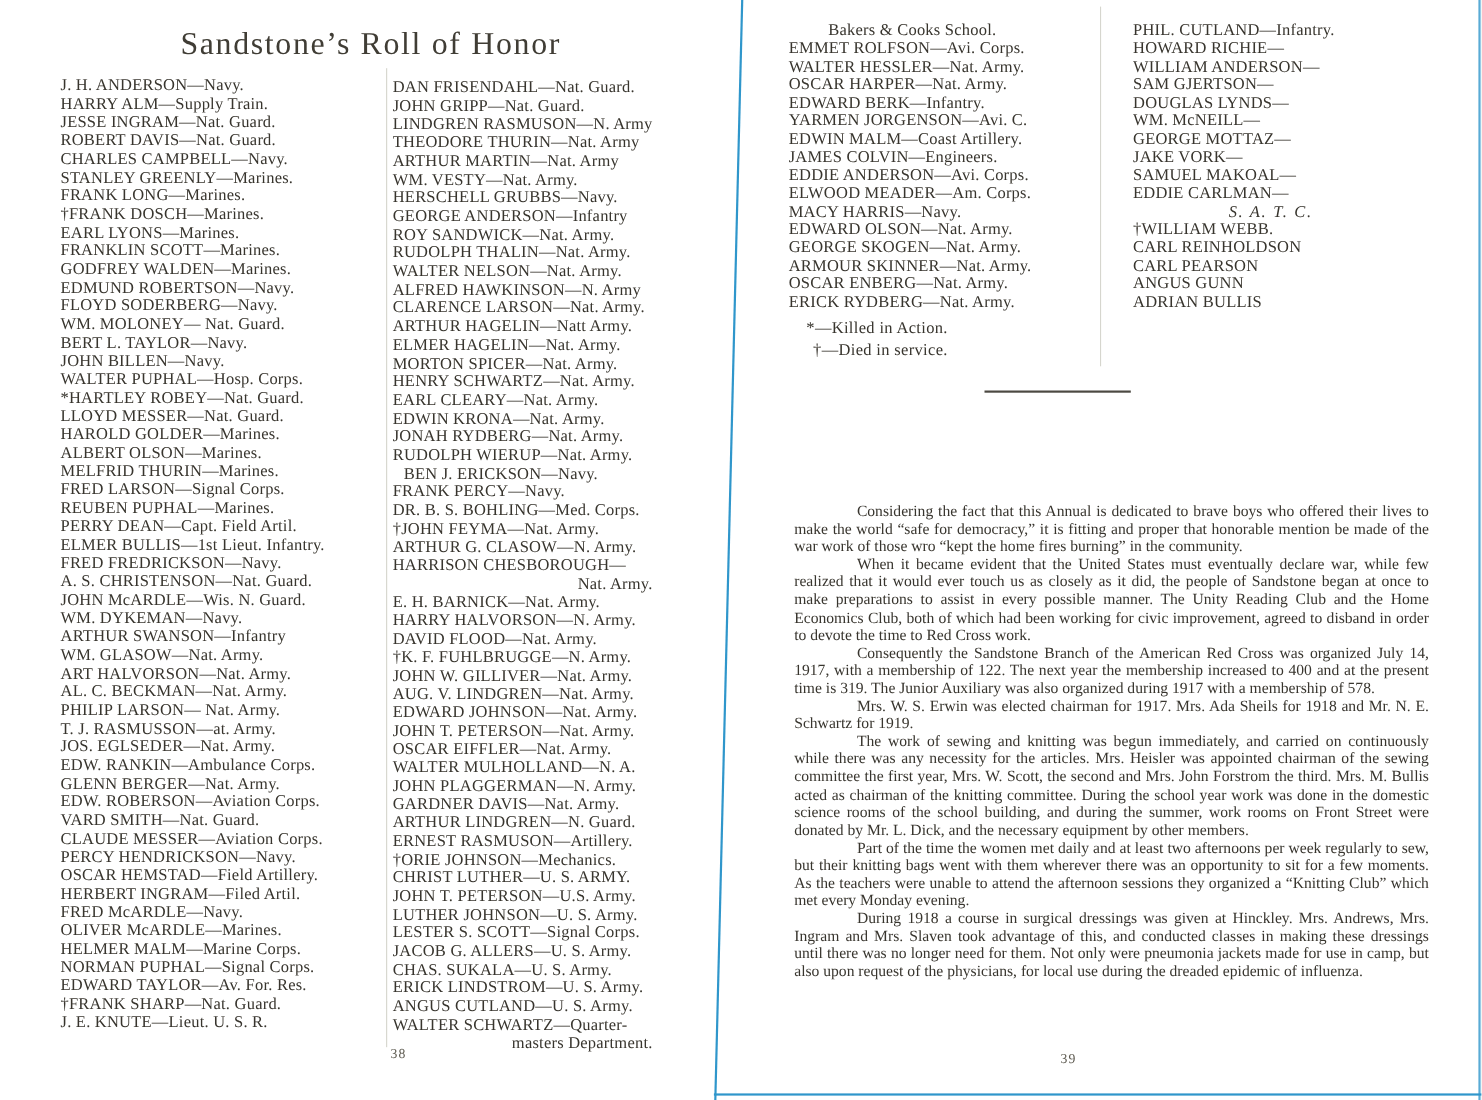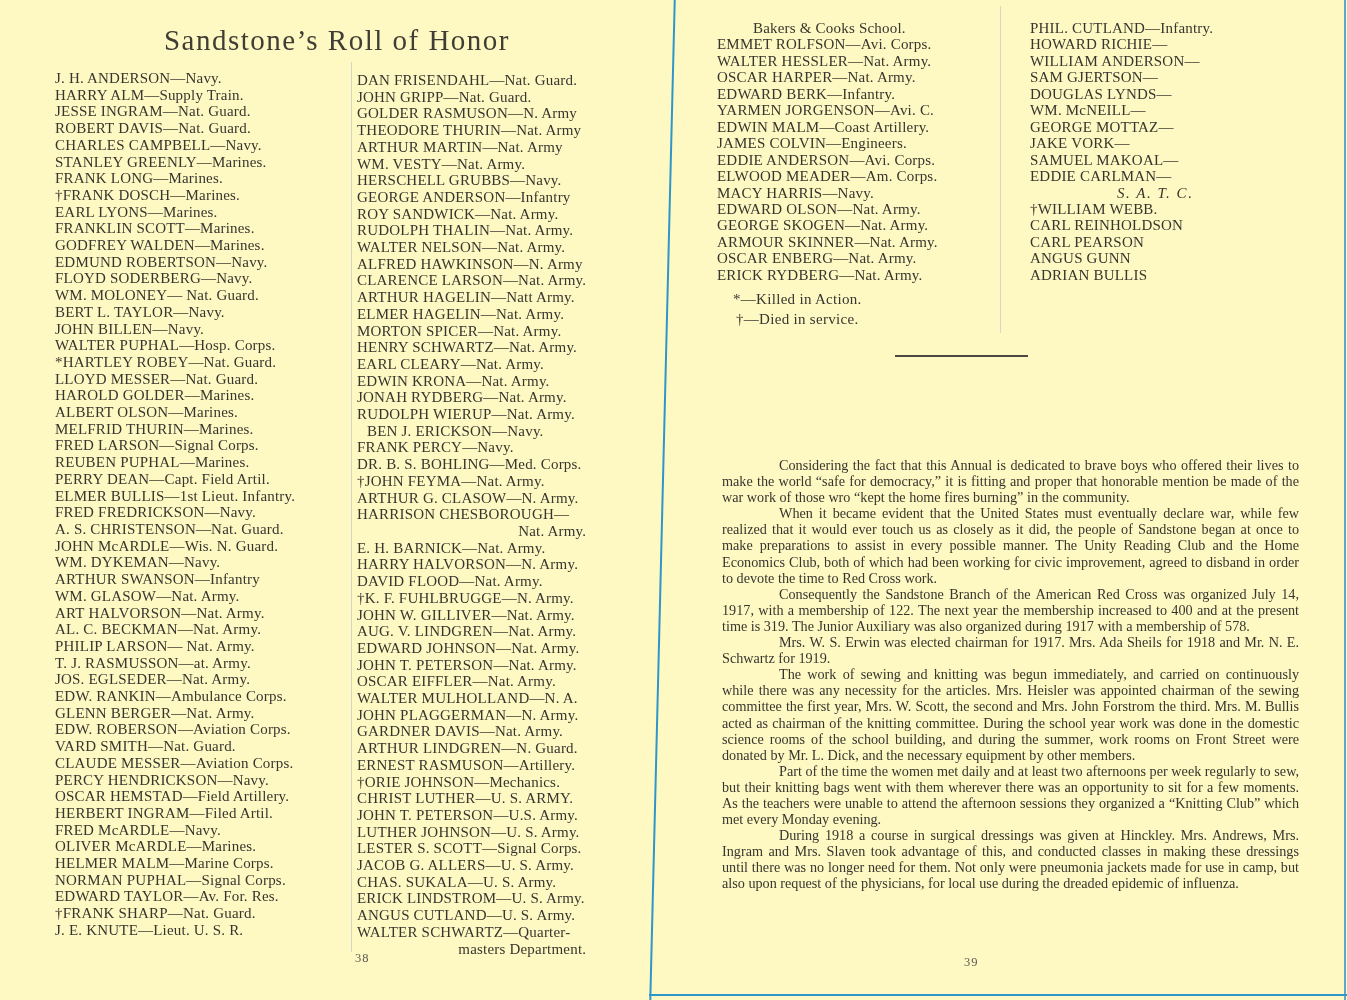--- a/index.html
+++ b/index.html
@@ -1,18 +1,18 @@
 <!DOCTYPE html>
 <html><head>
 <meta charset="utf-8">
 <style>
   html,body { margin:0; padding:0; background:#e9e9e6; }
   .scan {
     position:relative; width:1347px; height:1000px;
-    background:#fef9c3; overflow:hidden;
+    background:#ffffff; overflow:hidden;
     font-family:"Liberation Serif", serif; color:#38352e;
   }
   .page-title {
     position:absolute; text-align:center; letter-spacing:1.5px;
     color:#403d35; font-weight:400;
   }
   #title-roll  { left:37px;  top:24px;  width:600px; font-size:29px; }
   #title-share { left:680px; top:396px; width:580px; font-size:26px; }
 
   .roll-col {
@@ -24,21 +24,21 @@
   #col3 { left:717px;  top:20px;  line-height:16.45px; }
   #col4 { left:1030px; top:20px;  line-height:16.45px; }
 
   .line.ind0 { padding-left:10px; }
   .line.ind1 { padding-left:36px; }
   .line.ind2 { padding-left:39px;text-align:right; }
   .line.satc { padding-left:87px; font-style:italic; letter-spacing:1.5px; }
 
   .legend {
     position:absolute; left:733px; top:289px;
-    font-size:15px; line-height:20px; letter-spacing:0.3px;
+    font-size:15px; line-height:20px; letter-spacing:0.3px;text-align:right;
   }
   .legend .line + .line { padding-left:3px; }
 
   .divider {
     position:absolute; left:895px; top:355px; width:133px; height:2px;
     background:#4c4942;
   }
 
   .article {
     position:absolute; left:722px; top:424px; width:577px;
@@ -120,21 +120,21 @@
       <div class="line">HELMER MALM—Marine Corps.</div>
       <div class="line">NORMAN PUPHAL—Signal Corps.</div>
       <div class="line">EDWARD TAYLOR—Av. For. Res.</div>
       <div class="line">†FRANK SHARP—Nat. Guard.</div>
       <div class="line">J. E. KNUTE—Lieut. U. S. R.</div>
     </div>
 
   <div id="col2" class="roll-col">
       <div class="line">DAN FRISENDAHL—Nat. Guard.</div>
       <div class="line">JOHN GRIPP—Nat. Guard.</div>
-      <div class="line">GOLDER RASMUSON—N. Army</div>
+      <div class="line">LINDGREN RASMUSON—N. Army</div>
       <div class="line">THEODORE THURIN—Nat. Army</div>
       <div class="line">ARTHUR MARTIN—Nat. Army</div>
       <div class="line">WM. VESTY—Nat. Army.</div>
       <div class="line">HERSCHELL GRUBBS—Navy.</div>
       <div class="line">GEORGE ANDERSON—Infantry</div>
       <div class="line">ROY SANDWICK—Nat. Army.</div>
       <div class="line">RUDOLPH THALIN—Nat. Army.</div>
       <div class="line">WALTER NELSON—Nat. Army.</div>
       <div class="line">ALFRED HAWKINSON—N. Army</div>
       <div class="line">CLARENCE LARSON—Nat. Army.</div>

